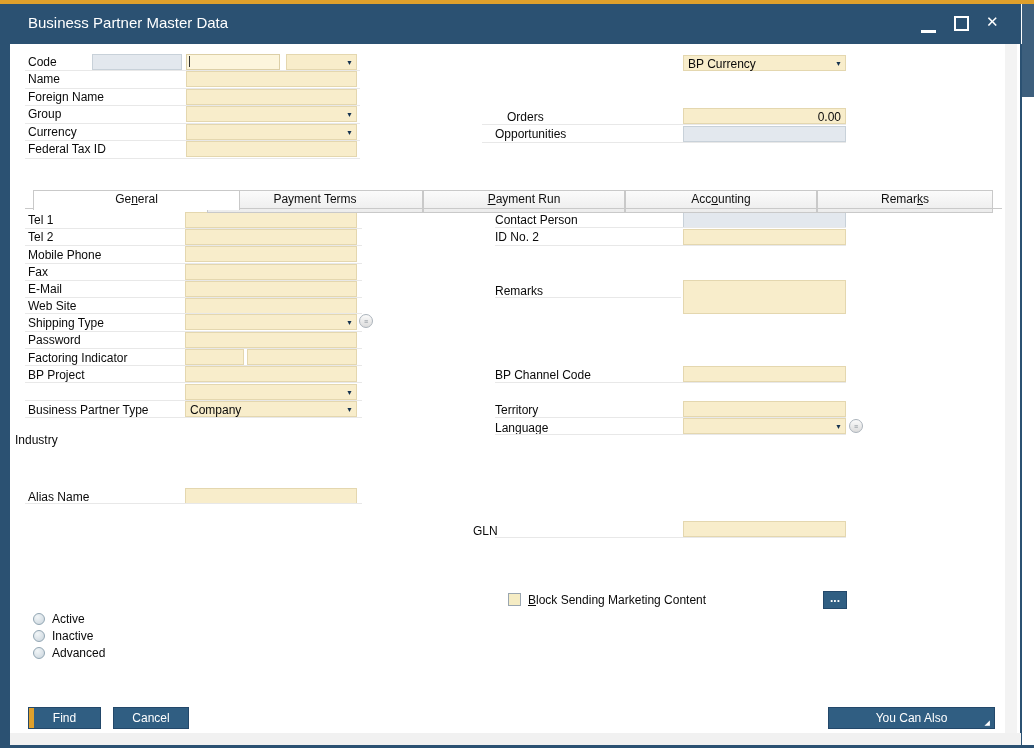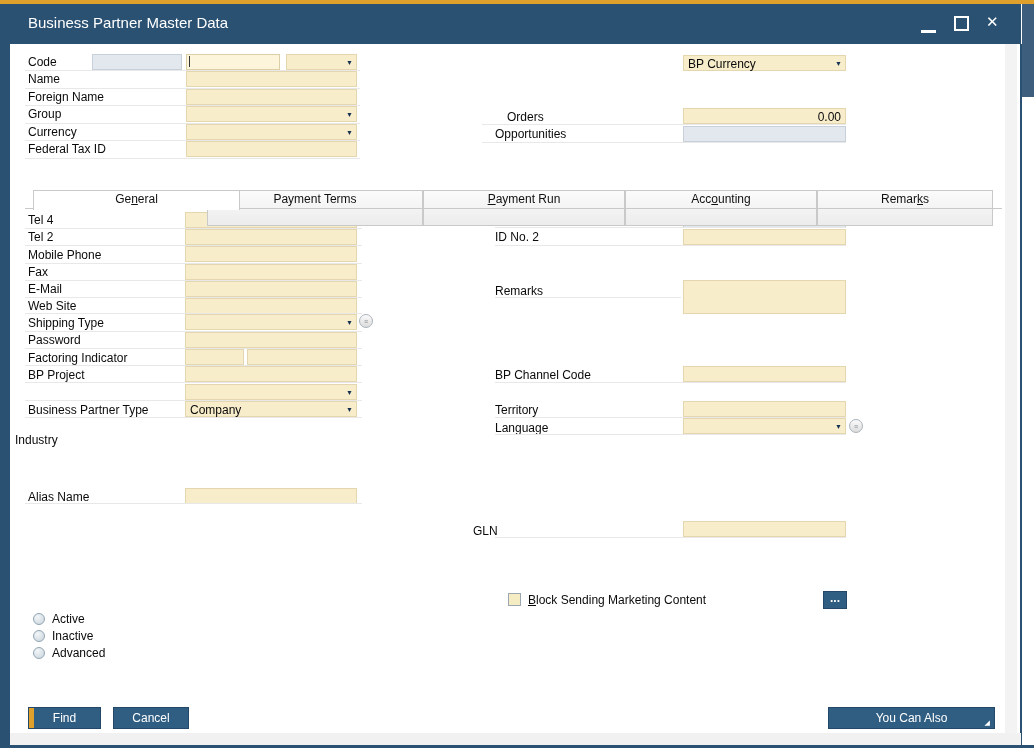--- a/index.html
+++ b/index.html
@@ -8,21 +8,21 @@
   .abs{position:absolute;box-sizing:border-box;}
   .lbl{position:absolute;white-space:nowrap;font-size:12px;color:#0a0a0a;line-height:15px;}
   .field{position:absolute;box-sizing:border-box;height:16px;background:#F8EDCB;border:1px solid #E4D7AF;}
   .field.focusf{background:#FCF5DC;border-color:#DCCFA6;}
   .field.disabled{background:#E3E8EE;border-color:#C8D1D9;}
   .field.tall{height:34px;}
   .combo .arrow{position:absolute;right:3px;top:4px;font-size:7px;color:#14324F;line-height:7px;}
   .fieldtext{position:absolute;left:4px;top:1px;font-size:12px;line-height:14px;color:#0a0a0a;white-space:nowrap;}
   .numtext{position:absolute;right:4px;top:1px;font-size:12px;line-height:14px;color:#0a0a0a;}
   .sep{position:absolute;height:1px;background:#E8E8E8;}
-  .tab{position:absolute;top:190px;height:36px;box-sizing:border-box;border:1px solid #C9C9C9;
+  .tab{position:absolute;top:190px;height:23px;box-sizing:border-box;border:1px solid #C9C9C9;
        background:linear-gradient(#FBFBFB,#ECECEC);text-align:center;font-size:12px;line-height:17px;z-index:1;}
   .tab.active{background:#FFFFFF;height:20px;border-bottom:none;z-index:3;}
   .key{text-decoration:underline;}
   .btn{position:absolute;background:#305E82;border:1px solid #23486A;color:#FFFFFF;text-align:center;
        font-size:12px;line-height:20px;height:22px;box-sizing:border-box;}
   .radio{position:absolute;width:12px;height:12px;border-radius:50%;border:1px solid #92A6B3;
          background:radial-gradient(circle at 35% 30%,#F2F6F8,#C9D4DC);box-sizing:border-box;}
   .roundicon{position:absolute;width:14px;height:14px;border-radius:50%;border:1px solid #ABB3BB;
          background:linear-gradient(#FBFBFB,#DCDCDC);color:#8A9298;font-size:7px;line-height:13px;text-align:center;box-sizing:border-box;}
   .caret{position:absolute;width:1px;height:11px;background:#333;}
@@ -101,21 +101,21 @@
 <div class="tab" style="left:423px;width:202px;">
   <span></span><span class="key">P</span><span>ayment Run</span>
 </div>
 <div class="tab" style="left:625px;width:192px;">
   <span>Acc</span><span class="key">o</span><span>unting</span>
 </div>
 <div class="tab" style="left:817px;width:176px;">
   <span>Remar</span><span class="key">k</span><span>s</span>
 </div>
 
-<div class="lbl" style="left:28px;top:213px;">Tel 4</div>
+<div class="lbl" style="left:28px;top:213px;">Tel 1</div>
 <div class="field" style="left:185px;top:212px;width:172px;"></div>
 <div class="sep" style="left:25px;top:228px;width:337px;"></div>
 
 <div class="lbl" style="left:28px;top:230px;">Tel 2</div>
 <div class="field" style="left:185px;top:229px;width:172px;"></div>
 <div class="sep" style="left:25px;top:245px;width:337px;"></div>
 
 <div class="lbl" style="left:28px;top:248px;">Mobile Phone</div>
 <div class="field" style="left:185px;top:246px;width:172px;"></div>
 <div class="sep" style="left:25px;top:263px;width:337px;"></div>

